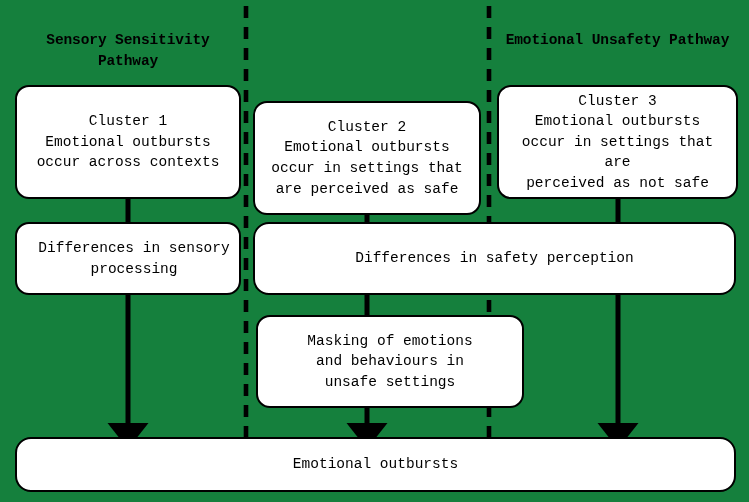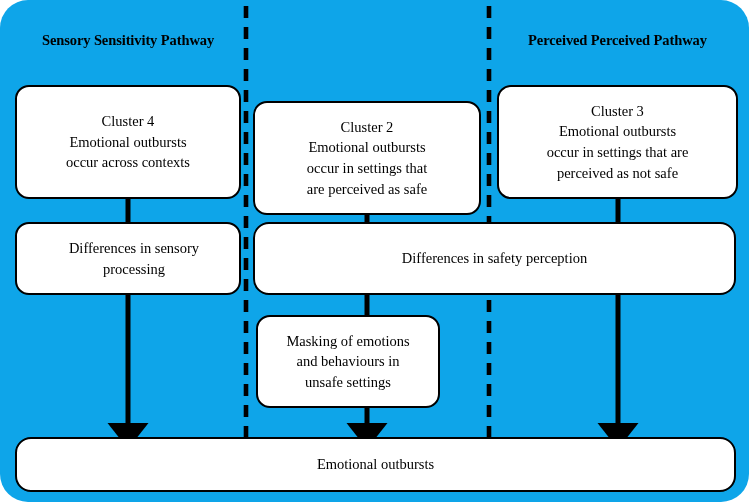--- a/index.html
+++ b/index.html
@@ -4,24 +4,23 @@
 <style>
   html, body {
     margin: 0;
     padding: 0;
     background: #ffffff;
   }
   #canvas {
     position: relative;
     width: 749px;
     height: 502px;
-    background: #0ea5e9;
-    font-family: Liberation Serif, serif;
+    background: #15803d;
+    font-family: Liberation Mono, monospace;
     overflow: hidden;
-    border-radius: 28px;
   }
   #svg-layer {
     position: absolute;
     left: 0;
     top: 0;
     width: 749px;
     height: 502px;
     pointer-events: none;
   }
   .col-title {
@@ -54,21 +53,21 @@
 </style>
 </head>
 <body>
 
 <div id="canvas">
 
   <div class="col-title" style="left:15px; top:30px; width:226px;">Sensory Sensitivity
 Pathway</div>
 
 
-  <div class="col-title" style="left:497px; top:30px; width:241px;">Perceived Perceived
+  <div class="col-title" style="left:497px; top:30px; width:241px;">Emotional Unsafety
 Pathway</div>
 
   <svg id="svg-layer" viewBox="0 0 749 502">
     <defs>
       <marker id="arrowhead" markerWidth="9" markerHeight="9" refX="2.2" refY="4.5" orient="auto" markerUnits="strokeWidth">
         <path d="M0,0.4 L0,8.6 L5.2,4.5 z" fill="#000000"></path>
       </marker>
     </defs>
 
     <line x1="246" y1="6" x2="246" y2="437" stroke="#000000" stroke-width="4.6" stroke-dasharray="12 9"></line>
@@ -83,21 +82,21 @@
     <line x1="128" y1="295" x2="128" y2="434" stroke="#000000" stroke-width="5" marker-end="url(#arrowhead)"></line>
 
     <line x1="367" y1="295" x2="367" y2="315" stroke="#000000" stroke-width="5"></line>
 
     <line x1="367" y1="408" x2="367" y2="434" stroke="#000000" stroke-width="5" marker-end="url(#arrowhead)"></line>
 
     <line x1="618" y1="295" x2="618" y2="434" stroke="#000000" stroke-width="5" marker-end="url(#arrowhead)"></line>
   </svg>
 
   <div class="node-box" style="left:15px; top:85px; width:226px; height:114px;">
-    <span class="node-text">Cluster 4
+    <span class="node-text">Cluster 1
 Emotional outbursts
 occur across contexts</span>
   </div>
 
   <div class="node-box" style="left:253px; top:85px; width:228px; height:114px;margin-top:16px;">
     <span class="node-text">Cluster 2
 Emotional outbursts
 occur in settings that
 are perceived as safe</span>
   </div>
@@ -111,21 +110,21 @@
 
   <div class="node-box" style="left:15px; top:222px; width:226px; height:73px;padding-left:20px;">
     <span class="node-text">Differences in sensory
 processing</span>
   </div>
 
   <div class="node-box wide" style="left:253px; top:222px; width:483px; height:73px;">
     <span class="node-text">Differences in safety perception</span>
   </div>
 
-  <div class="node-box" style="left:256px; top:315px; width:184px; height:93px;">
+  <div class="node-box" style="left:256px; top:315px; width:268px; height:93px;">
     <span class="node-text">Masking of emotions
 and behaviours in
 unsafe settings</span>
   </div>
 
   <div class="node-box wide" style="left:15px; top:437px; width:721px; height:55px;">
     <span class="node-text">Emotional outbursts</span>
   </div>
 
 </div>

